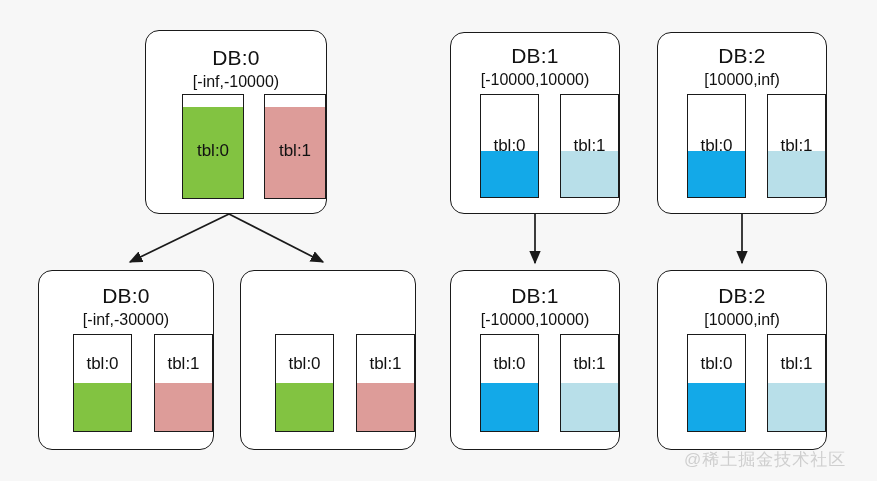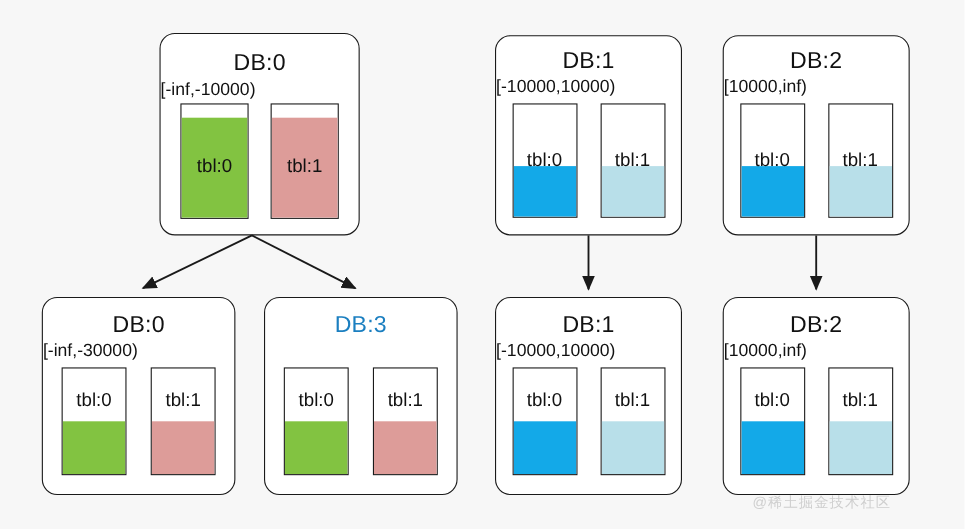--- a/index.html
+++ b/index.html
@@ -30,30 +30,31 @@
     text-align: center;
     font-size: 21px;
     line-height: 1;
     color: #111111;
     letter-spacing: 0.2px;
   }
   .db-title.accent {
     color: #1b7fc0;
   }
   .db-range {
+    text-align: center;
     font-size: 16px;
     line-height: 1;
     color: #111111;
   }
 
   
   .tbl-row {
     position: absolute;
     display: flex;
-    justify-content: center;
+    justify-content: flex-end;
   }
   .tbl-box {
     position: relative;
     box-sizing: border-box;
     background: #ffffff;
     border: 1.5px solid #1a1a1a;
     overflow: hidden;
   }
   .tbl-fill {
     position: absolute;
@@ -79,21 +80,21 @@
     left: 0;
     top: 0;
     width: 877px;
     height: 481px;
     pointer-events: none;
   }
 
   
   .watermark {
     position: absolute;
-    font-size: 13px;
+    font-size: 17px;
     color: #cfcfcf;
     white-space: nowrap;
     letter-spacing: 1px;
   }
 </style>
 </head>
 <body>
 
 <div id="canvas">
 
@@ -151,21 +152,20 @@
         <div class="tbl-label" style="top:20px;">tbl:0</div>
       </div>
       <div class="tbl-box" style="width:59px; height:98px;">
         <div class="tbl-fill" style="height:50%; background:#dd9c99;"></div>
         <div class="tbl-label" style="top:20px;">tbl:1</div>
       </div>
     </div>
   </div>
 
   <div class="db-card" style="left:240px; top:270px; width:176px; height:180px;">
-    <div class="db-title accent" style="position:absolute; left:0; right:0; top:14px;">DB:3</div>
     <div class="tbl-row" style="left:0; right:0; top:63px; gap:22px;">
       <div class="tbl-box" style="width:59px; height:98px;">
         <div class="tbl-fill" style="height:50%; background:#82c341;"></div>
         <div class="tbl-label" style="top:20px;">tbl:0</div>
       </div>
       <div class="tbl-box" style="width:59px; height:98px;">
         <div class="tbl-fill" style="height:50%; background:#dd9c99;"></div>
         <div class="tbl-label" style="top:20px;">tbl:1</div>
       </div>
     </div>

